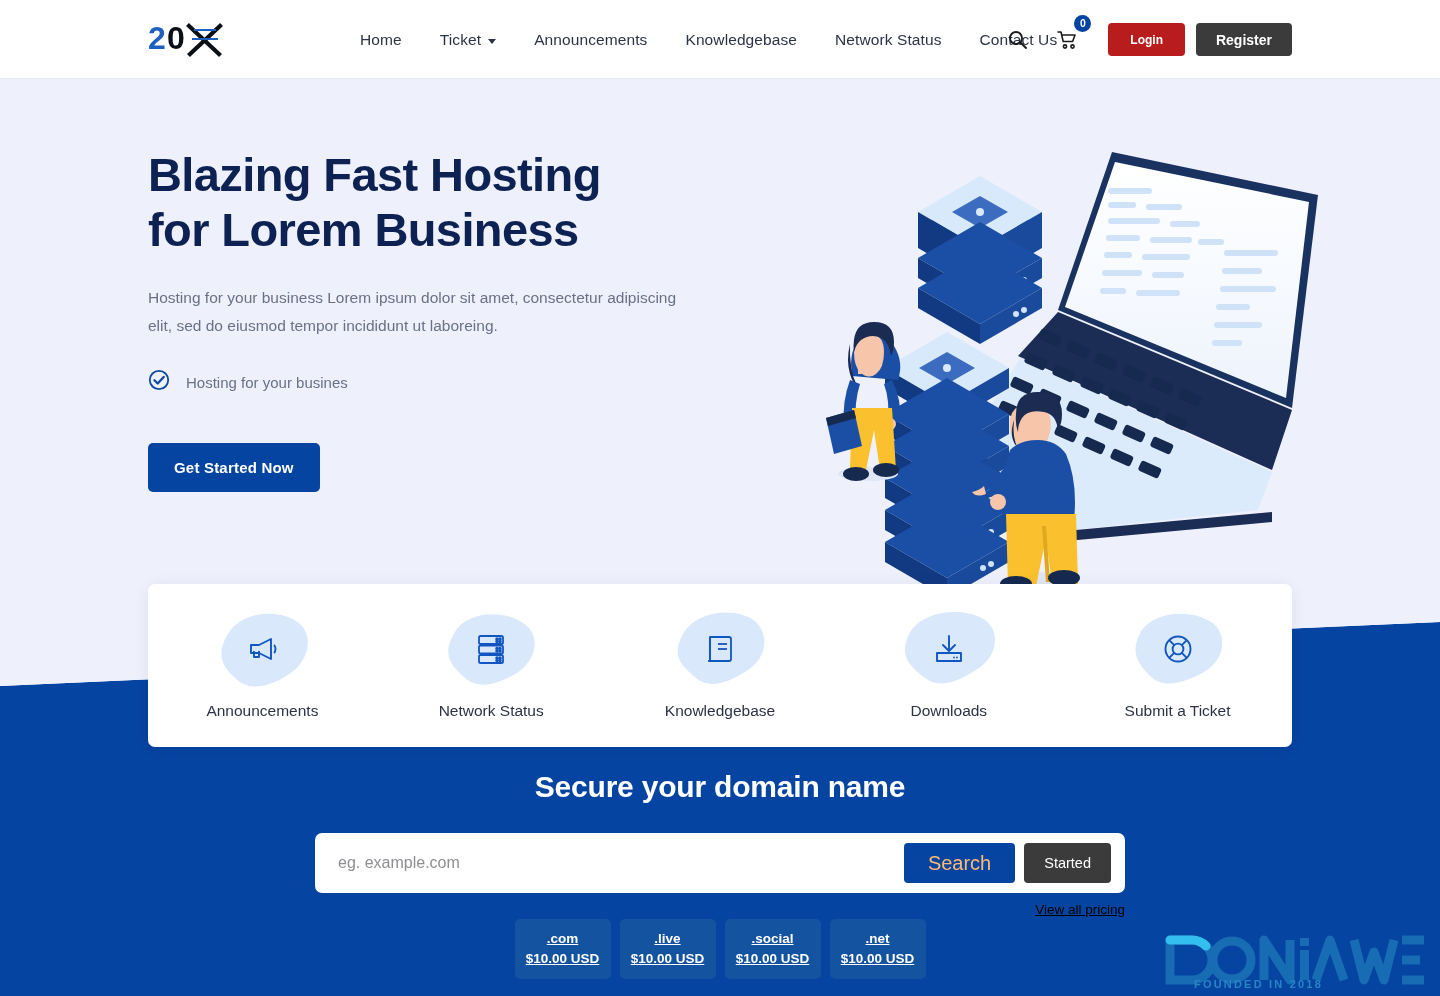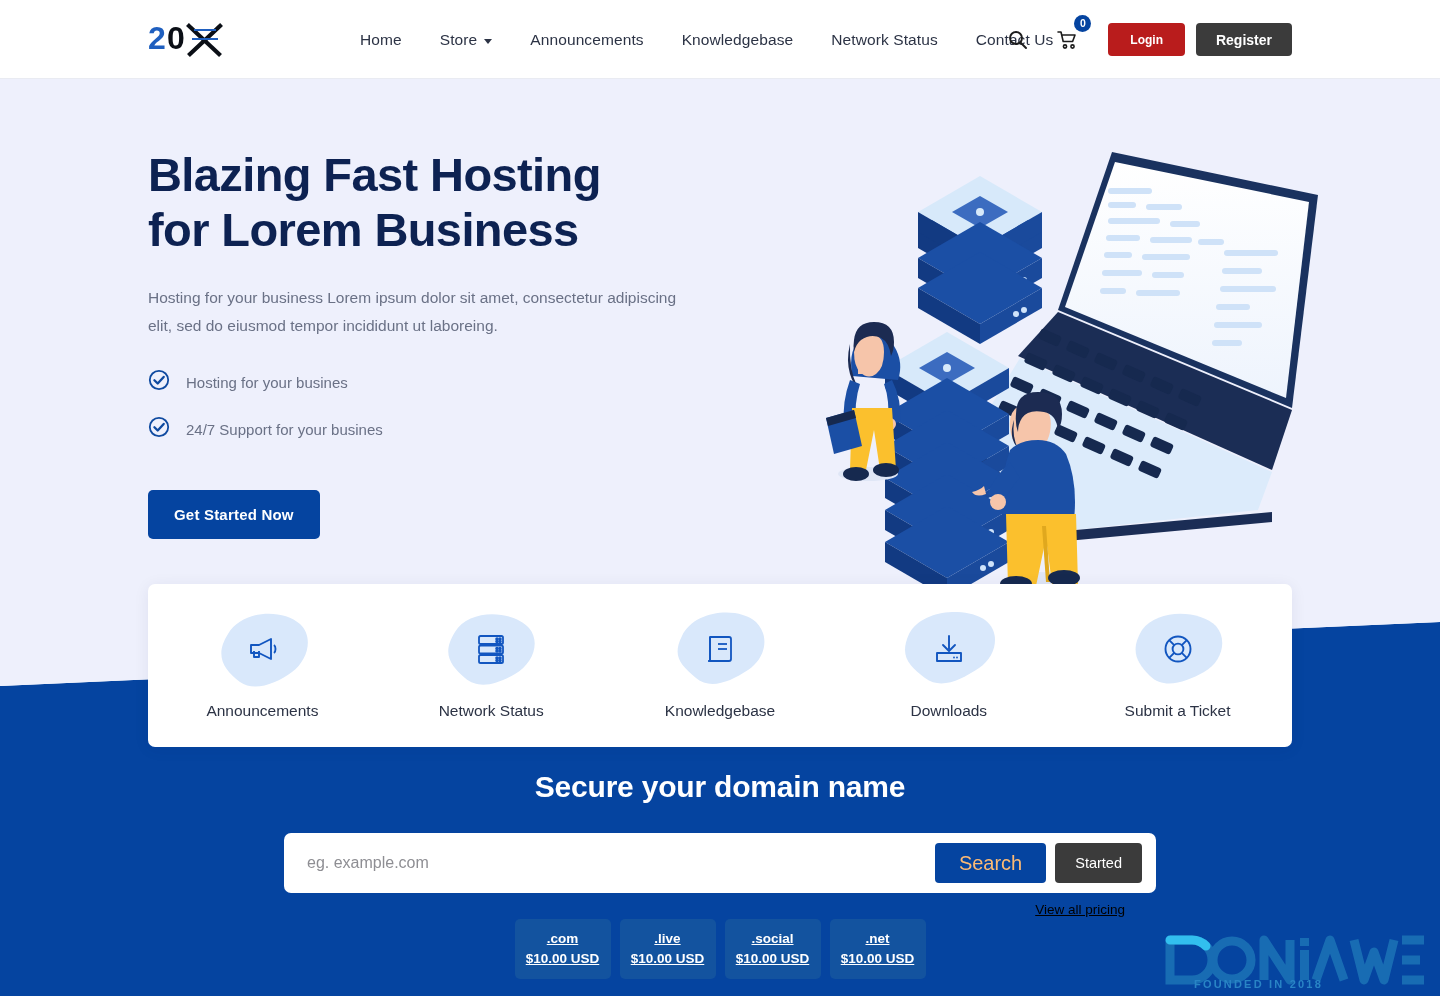--- a/index.html
+++ b/index.html
@@ -116,21 +116,21 @@
   .svc-icon { position: relative; z-index: 2; }
   .service-label { margin-top: 12px; font-size: 15.5px; color: #2c3345; }
 
   
   .domain-sec { position: absolute; left: 0; top: 770px; width: 1440px; z-index: 20; }
   .domain-title {
     text-align: center; color: #ffffff;
     font-size: 30px; font-weight: bold; letter-spacing: -.2px;
   }
   .search-bar {
-    margin: 29px auto 0; width: 872px; height: 60px;
+    margin: 29px auto 0; width: 810px; height: 60px;
     background: #ffffff; border-radius: 7px;
     display: flex; align-items: center; padding: 0 14px;
   }
   .search-input {
     flex: 1; border: none; outline: none; background: transparent;
     font-family: inherit; font-size: 16px; color: #333; padding-left: 9px;
   }
   .search-input::placeholder { color: #8e8e93; }
   .btn-search {
     background: #0544a0; color: #fdba74; font-size: 20px;
@@ -179,21 +179,21 @@
           <line x1="44" y1="22" x2="70" y2="22"></line>
         </g>
       </svg>
     </div>
 
     <div class="nav">
       <a class="nav-item">
         <span>Home</span>
       </a>
       <a class="nav-item">
-        <span>Store</span>
+        <span>Ticket</span>
         <i class="caret"></i>
       </a>
       <a class="nav-item">
         <span>Announcements</span>
       </a>
       <a class="nav-item">
         <span>Knowledgebase</span>
       </a>
       <a class="nav-item">
         <span>Network Status</span>
@@ -232,29 +232,20 @@
 
     <div class="feature-list">
       <div class="feature-row">
         <span>
           <svg width="22" height="22" viewBox="0 0 22 22" fill="none" stroke="#0f4aa0" stroke-width="1.8">
             <circle cx="11" cy="11" r="9.2"></circle>
             <path d="M6.4 11.2l3.3 3.3 6-6.6" stroke-width="2.3" stroke-linecap="round" stroke-linejoin="round"></path>
           </svg>
         </span>
         <span class="feature-text">Hosting for your busines</span>
-      </div>
-      <div class="feature-row">
-        <span>
-          <svg width="22" height="22" viewBox="0 0 22 22" fill="none" stroke="#0f4aa0" stroke-width="1.8">
-            <circle cx="11" cy="11" r="9.2"></circle>
-            <path d="M6.4 11.2l3.3 3.3 6-6.6" stroke-width="2.3" stroke-linecap="round" stroke-linejoin="round"></path>
-          </svg>
-        </span>
-        <span class="feature-text">24/7 Support for your busines</span>
       </div>
     </div>
 
     <div class="cta">Get Started Now</div>
   </div>
 
   <div class="hero-art">
     <svg width="500" height="445" viewBox="0 0 500 445">
       <defs>
         <linearGradient id="screenG" x1="0" y1="0" x2="0" y2="1">

